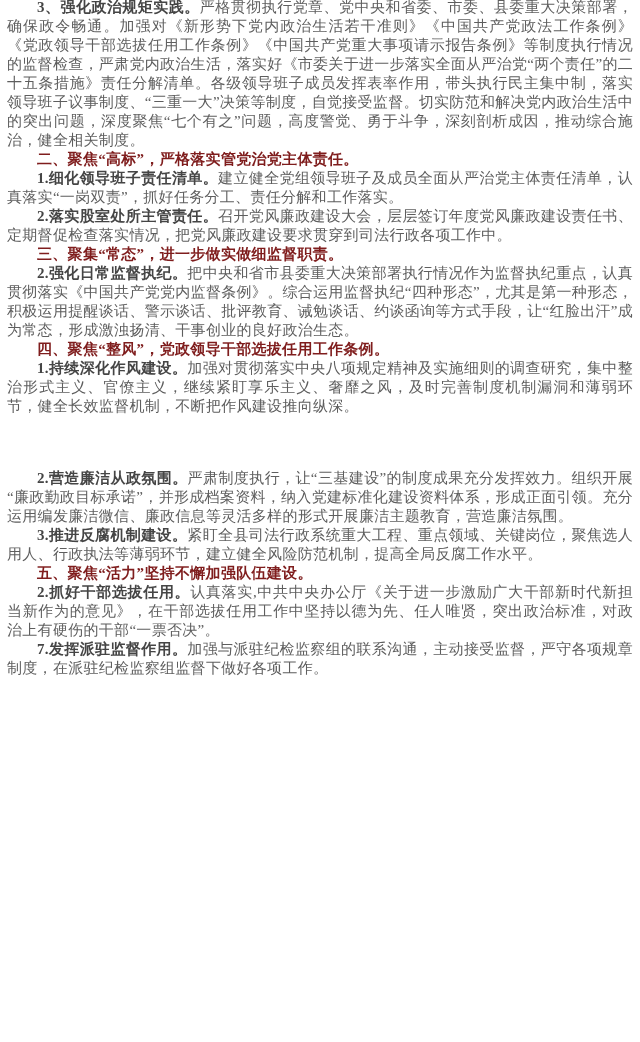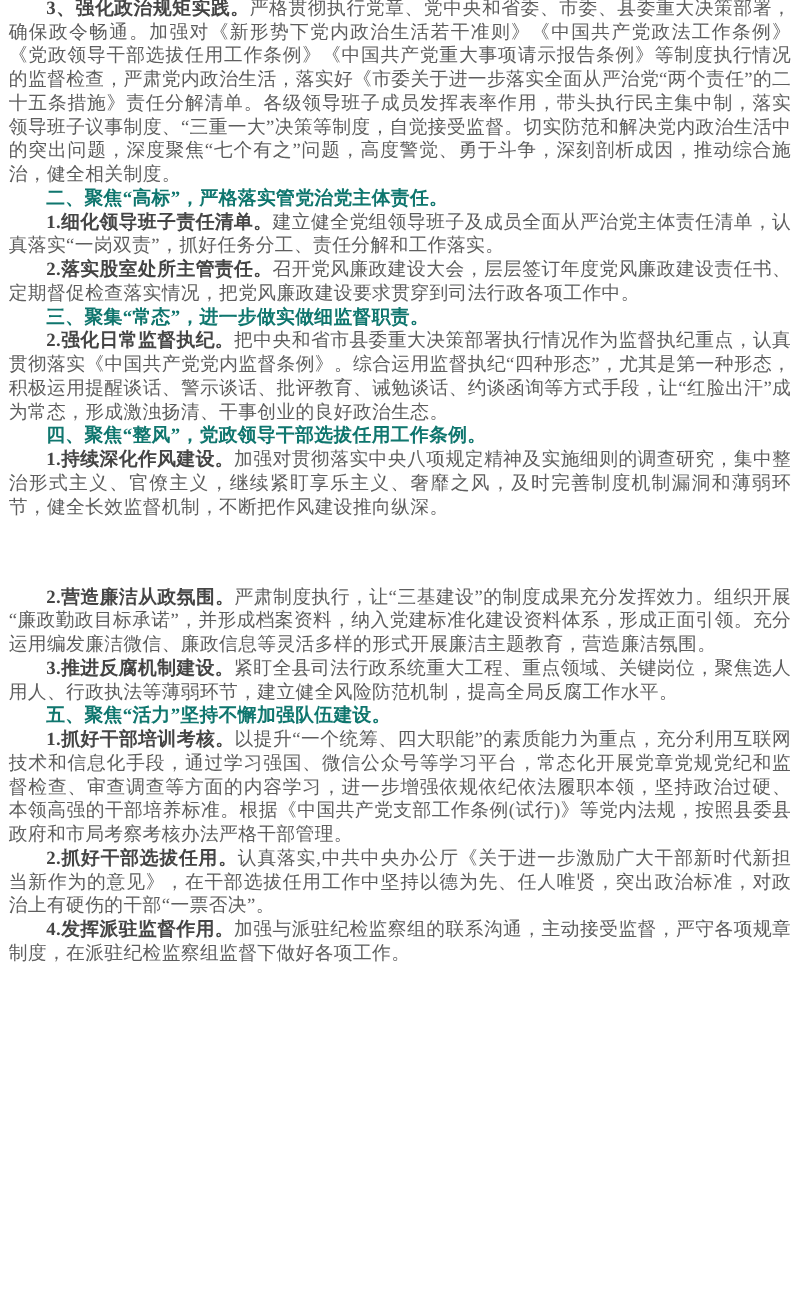--- a/index.html
+++ b/index.html
@@ -25,21 +25,21 @@
     color: #5e5e5e;
     text-indent: 2em;
     letter-spacing: 0.3px;
     word-break: break-all;
   }
   .doc-body p:first-child {
     margin-top: -2px; 
   }
   .doc-body p.heading {
     font-weight: bold;
-    color: #0f766e;
+    color: #7f1d1d;
   }
   .doc-body .lead {
     font-weight: bold;
     color: #454545;
   }
   .doc-body .spacer {
     height: 53px;
   }
 </style>
 </head>
@@ -52,17 +52,16 @@
       <p class="para"><span class="lead">1.细化领导班子责任清单。</span>建立健全党组领导班子及成员全面从严治党主体责任清单，认真落实“一岗双责”，抓好任务分工、责任分解和工作落实。</p>
       <p class="para"><span class="lead">2.落实股室处所主管责任。</span>召开党风廉政建设大会，层层签订年度党风廉政建设责任书、定期督促检查落实情况，把党风廉政建设要求贯穿到司法行政各项工作中。</p>
       <p class="heading">三、聚集“常态”，进一步做实做细监督职责。</p>
       <p class="para"><span class="lead">2.强化日常监督执纪。</span>把中央和省市县委重大决策部署执行情况作为监督执纪重点，认真贯彻落实《中国共产党党内监督条例》。综合运用监督执纪“四种形态”，尤其是第一种形态，积极运用提醒谈话、警示谈话、批评教育、诫勉谈话、约谈函询等方式手段，让“红脸出汗”成为常态，形成激浊扬清、干事创业的良好政治生态。</p>
       <p class="heading">四、聚焦“整风”，党政领导干部选拔任用工作条例。</p>
       <p class="para"><span class="lead">1.持续深化作风建设。</span>加强对贯彻落实中央八项规定精神及实施细则的调查研究，集中整治形式主义、官僚主义，继续紧盯享乐主义、奢靡之风，及时完善制度机制漏洞和薄弱环节，健全长效监督机制，不断把作风建设推向纵深。</p>
       <div class="spacer"></div>
       <p class="para"><span class="lead">2.营造廉洁从政氛围。</span>严肃制度执行，让“三基建设”的制度成果充分发挥效力。组织开展“廉政勤政目标承诺”，并形成档案资料，纳入党建标准化建设资料体系，形成正面引领。充分运用编发廉洁微信、廉政信息等灵活多样的形式开展廉洁主题教育，营造廉洁氛围。</p>
       <p class="para"><span class="lead">3.推进反腐机制建设。</span>紧盯全县司法行政系统重大工程、重点领域、关键岗位，聚焦选人用人、行政执法等薄弱环节，建立健全风险防范机制，提高全局反腐工作水平。</p>
       <p class="heading">五、聚焦“活力”坚持不懈加强队伍建设。</p>
-      <p class="para"><span class="lead">1.抓好干部培训考核。</span>以提升“一个统筹、四大职能”的素质能力为重点，充分利用互联网技术和信息化手段，通过学习强国、微信公众号等学习平台，常态化开展党章党规党纪和监督检查、审查调查等方面的内容学习，进一步增强依规依纪依法履职本领，坚持政治过硬、本领高强的干部培养标准。根据《中国共产党支部工作条例(试行)》等党内法规，按照县委县政府和市局考察考核办法严格干部管理。</p>
       <p class="para"><span class="lead">2.抓好干部选拔任用。</span>认真落实,中共中央办公厅《关于进一步激励广大干部新时代新担当新作为的意见》，在干部选拔任用工作中坚持以德为先、任人唯贤，突出政治标准，对政治上有硬伤的干部“一票否决”。</p>
-      <p class="para"><span class="lead">4.发挥派驻监督作用。</span>加强与派驻纪检监察组的联系沟通，主动接受监督，严守各项规章制度，在派驻纪检监察组监督下做好各项工作。</p>
+      <p class="para"><span class="lead">7.发挥派驻监督作用。</span>加强与派驻纪检监察组的联系沟通，主动接受监督，严守各项规章制度，在派驻纪检监察组监督下做好各项工作。</p>
     </div>
 </div>
 
 </body></html>

